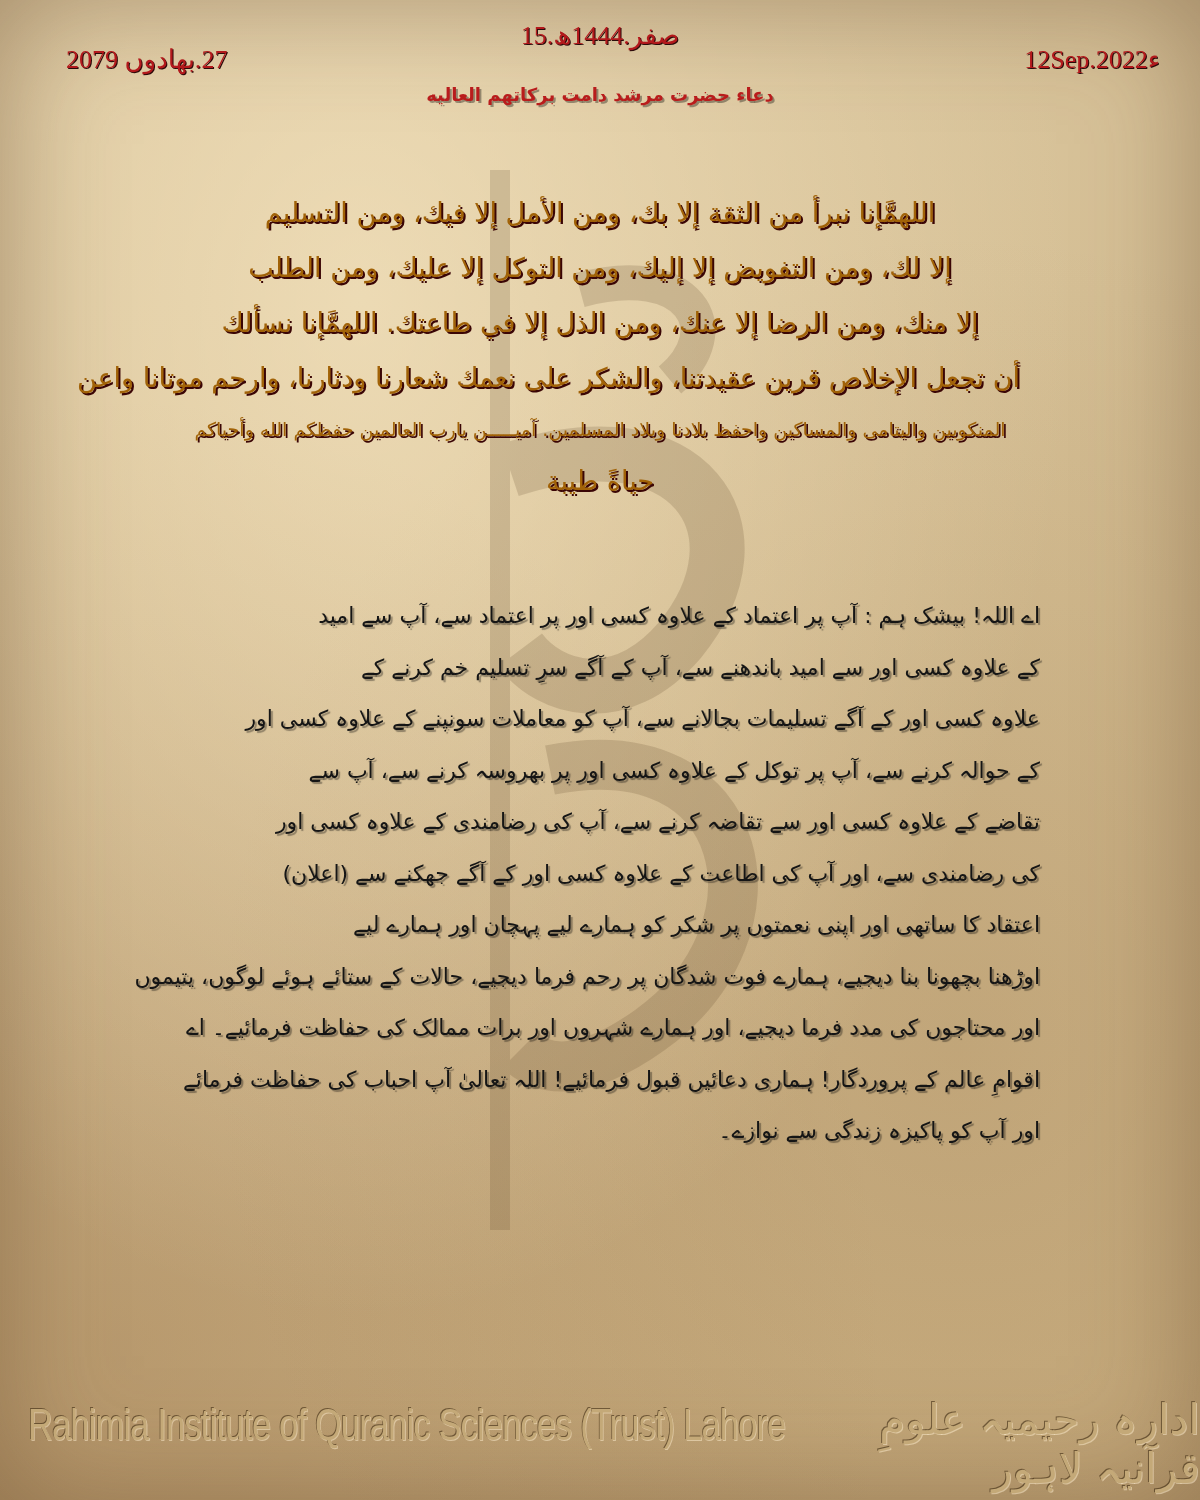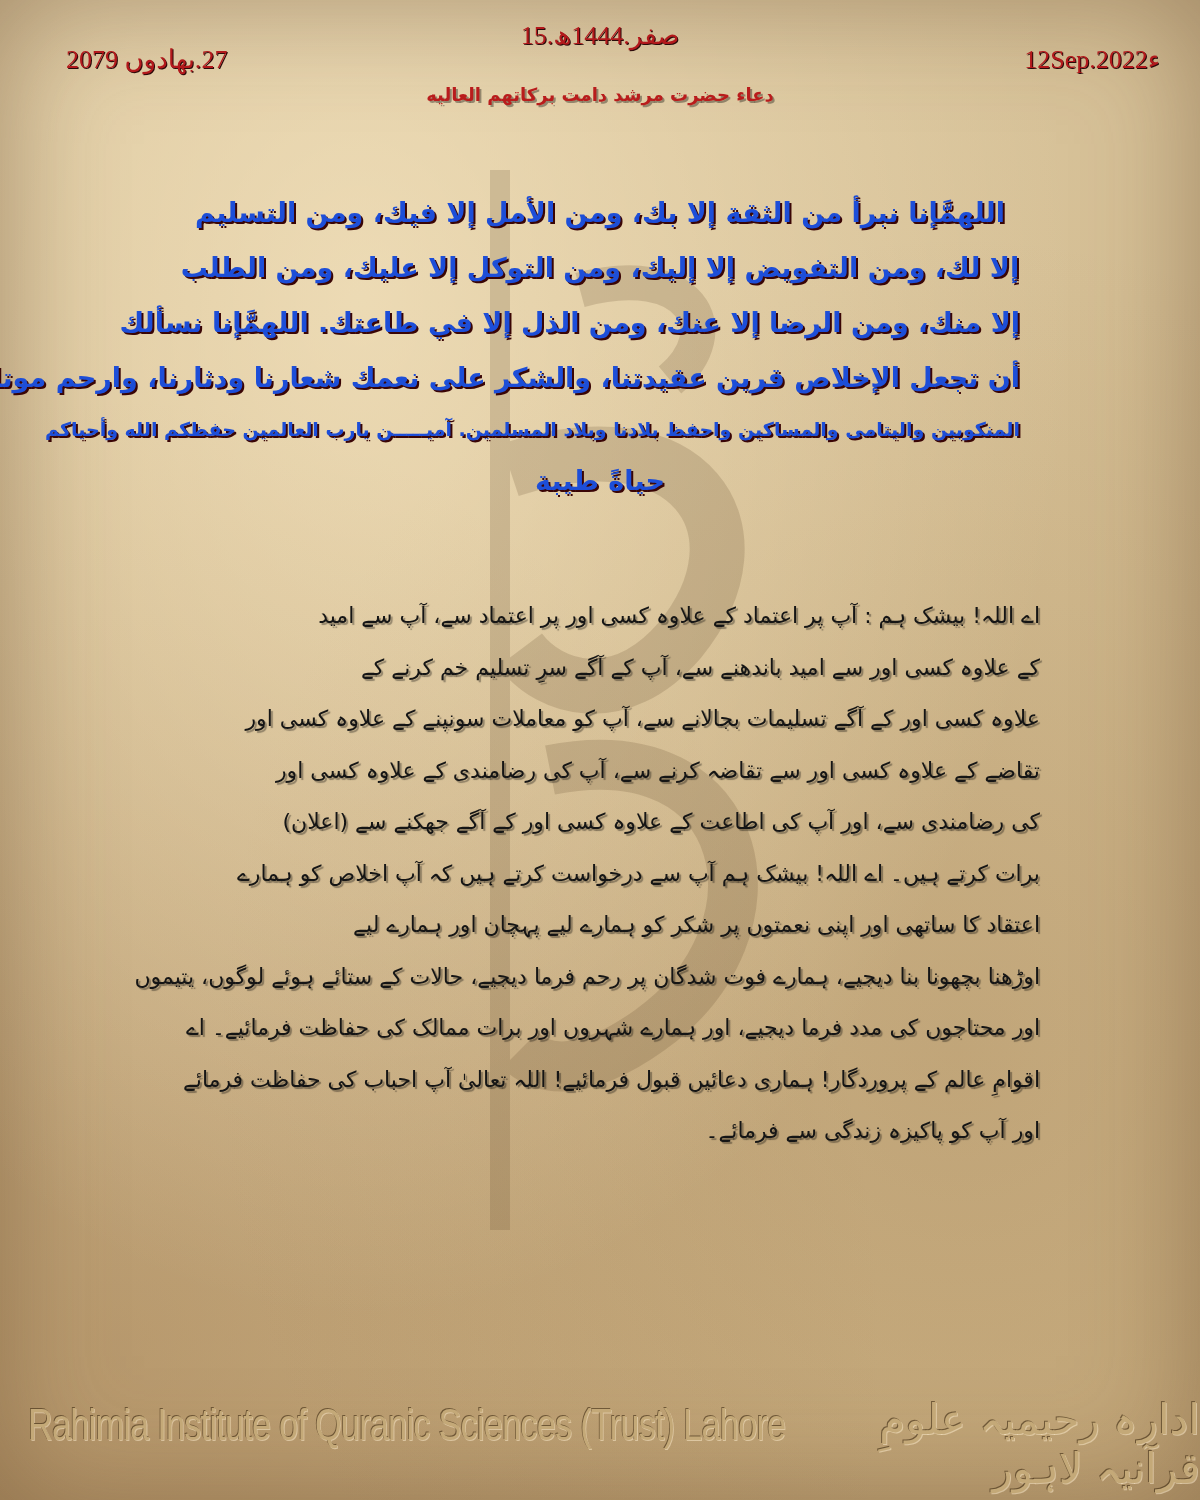--- a/index.html
+++ b/index.html
@@ -27,21 +27,21 @@
     .date-hijri { left: 0; right: 0; top: 20px; text-align: center; }
     .date-bikrami { left: 66px; top: 44px; direction: rtl; }
     .date-gregorian { right: 40px; top: 44px; }
     .heading {
       position: absolute; left: 0; right: 0; top: 84px; text-align: center;
       direction: rtl; font-size: 18px; font-weight: bold; color: #b91c1c;
       text-shadow: 2px 2px 0 rgba(0,0,0,0.35);
     }
     .arabic-block {
       position: absolute; left: 180px; right: 180px; top: 185px;
-      direction: rtl; text-align: center; color: #1d4ed8; font-weight: bold;
+      direction: rtl; text-align: center; color: #a16207; font-weight: normal;
       text-shadow: 2px 2px 0 #3a0505;
     }
     .arabic-line { font-size: 27px; line-height: 55px; white-space: nowrap; }
     .arabic-line.small { font-size: 19px; line-height: 48px; }
     .urdu-block {
       position: absolute; left: 160px; right: 160px; top: 590px;
       direction: rtl; text-align: right; color: #151515;
       text-shadow: 2px 2px 1px rgba(0,0,0,0.35);
     }
     .urdu-line { font-size: 22px; line-height: 51.5px; white-space: nowrap; }
@@ -81,24 +81,24 @@
   <div class="arabic-line">إلا منك، ومن الرضا إلا عنك، ومن الذل إلا في طاعتك. اللهمَّإنا نسألك</div>
   <div class="arabic-line">أن تجعل الإخلاص قرين عقيدتنا، والشكر على نعمك شعارنا ودثارنا، وارحم موتانا واعن</div>
   <div class="arabic-line small">المنكوبين واليتامى والمساكين واحفظ بلادنا وبلاد المسلمين. آميـــــن يارب العالمين حفظكم الله وأحياكم</div>
   <div class="arabic-line">حياةً طيبة</div>
 </div>
 
 <div class="urdu-block">
   <div class="urdu-line">اے اللہ! بیشک ہم : آپ پر اعتماد کے علاوہ کسی اور پر اعتماد سے، آپ سے امید</div>
   <div class="urdu-line">کے علاوہ کسی اور سے امید باندھنے سے، آپ کے آگے سرِ تسلیم خم کرنے کے</div>
   <div class="urdu-line">علاوہ کسی اور کے آگے تسلیمات بجالانے سے، آپ کو معاملات سونپنے کے علاوہ کسی اور</div>
+  <div class="urdu-line">کے حوالہ کرنے سے، آپ پر توکل کے علاوہ کسی اور پر بھروسہ کرنے سے، آپ سے</div>
   <div class="urdu-line">تقاضے کے علاوہ کسی اور سے تقاضہ کرنے سے، آپ کی رضامندی کے علاوہ کسی اور</div>
   <div class="urdu-line">کی رضامندی سے، اور آپ کی اطاعت کے علاوہ کسی اور کے آگے جھکنے سے (اعلان)</div>
-  <div class="urdu-line">برات کرتے ہیں۔ اے اللہ! بیشک ہم آپ سے درخواست کرتے ہیں کہ آپ اخلاص کو ہمارے</div>
   <div class="urdu-line">اعتقاد کا ساتھی اور اپنی نعمتوں پر شکر کو ہمارے لیے پہچان اور ہمارے لیے</div>
   <div class="urdu-line">اوڑھنا بچھونا بنا دیجیے، ہمارے فوت شدگان پر رحم فرما دیجیے، حالات کے ستائے ہوئے لوگوں، یتیموں</div>
   <div class="urdu-line">اور محتاجوں کی مدد فرما دیجیے، اور ہمارے شہروں اور برات ممالک کی حفاظت فرمائیے۔ اے</div>
   <div class="urdu-line">اقوامِ عالم کے پروردگار! ہماری دعائیں قبول فرمائیے! اللہ تعالیٰ آپ احباب کی حفاظت فرمائے</div>
-  <div class="urdu-line">اور آپ کو پاکیزہ زندگی سے فرمائے۔</div>
+  <div class="urdu-line">اور آپ کو پاکیزہ زندگی سے نوازے۔</div>
 </div>
 
 <div class="footer-en">Rahimia Institute of Quranic Sciences (Trust) Lahore</div>
 <div class="footer-ar">ادارہ رحیمیہ علومِ قرآنیہ لاہور</div>
 
 </body></html>

